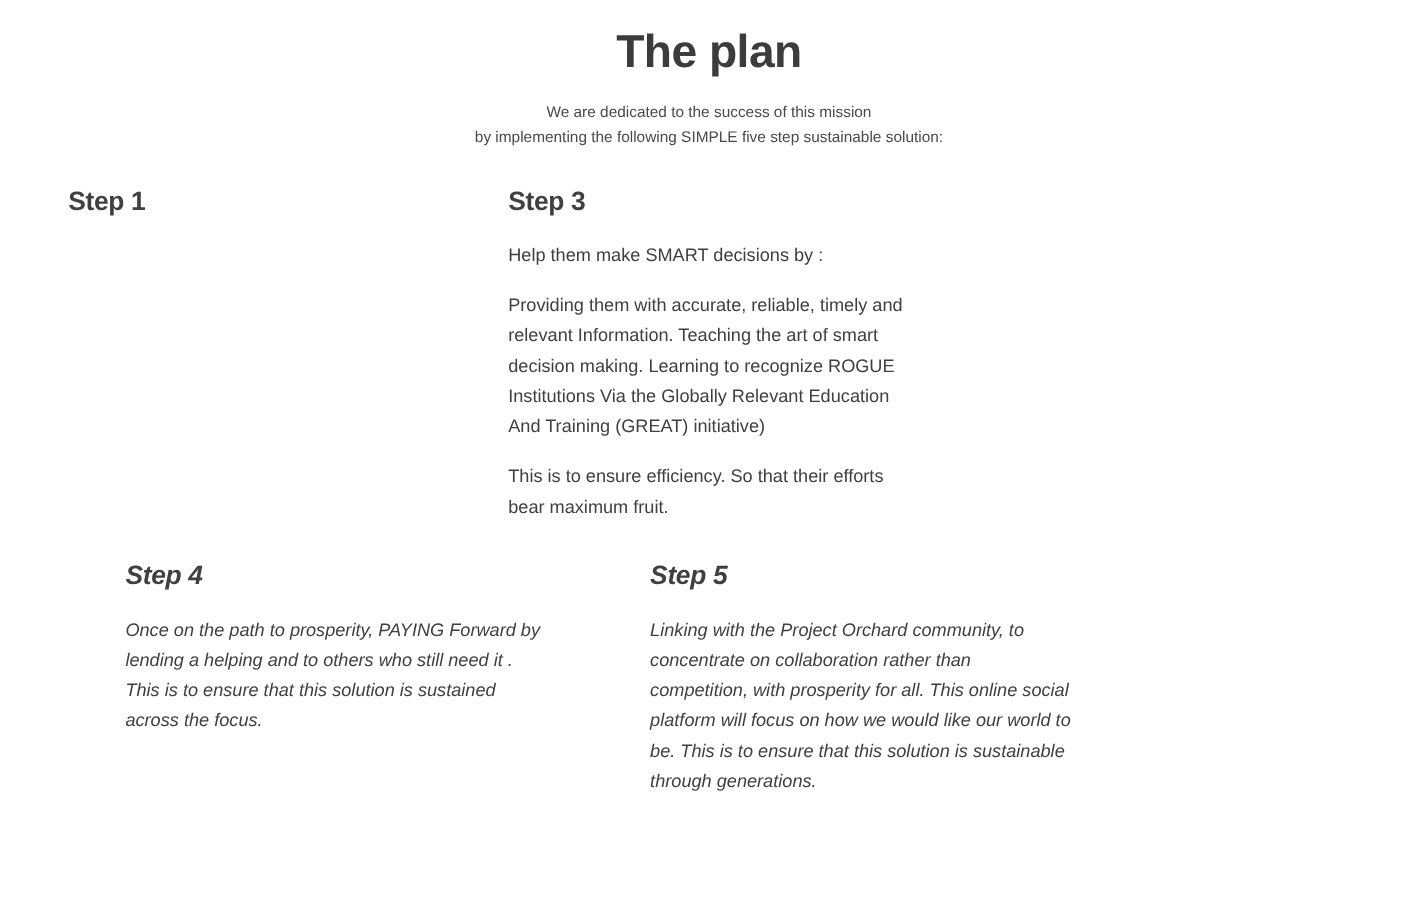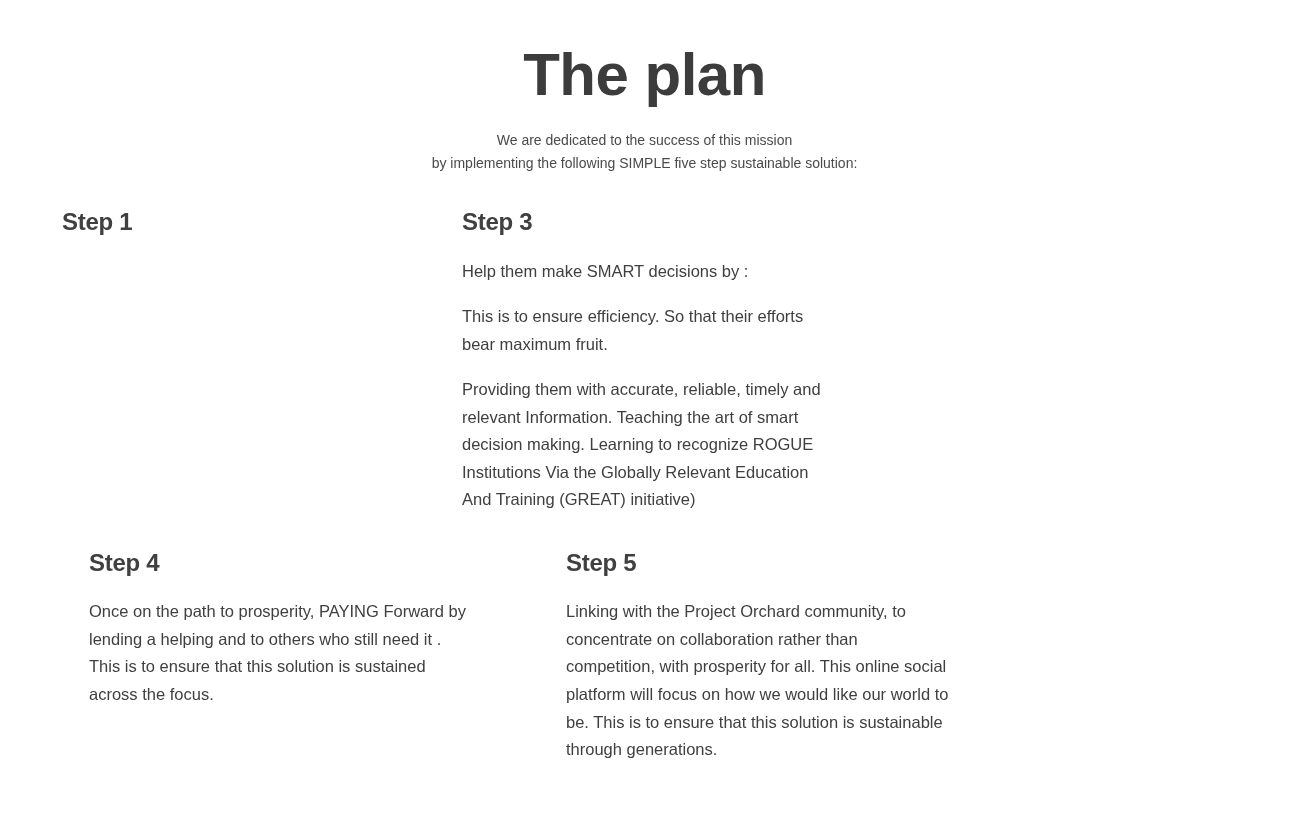--- a/index.html
+++ b/index.html
@@ -15,25 +15,25 @@
     overflow: hidden;
     position: relative;
   }
   .page {
     position: relative;
     width: 1289px;
     height: 834px;
   }
   .title {
     text-align: center;
-    font-size: 60px;
+    font-size: 42px;
     font-weight: bold;
     color: #3c3c3c;
     letter-spacing: -0.5px;
-    margin: 17px;
+    margin: 0;
     padding-top: 22px;
     line-height: 1.2;
   }
   .subtitle {
     text-align: center;
     font-size: 14px;
     color: #4a4a4a;
     line-height: 1.65;
     margin: 18px 0 0 0;
   }
@@ -64,22 +64,23 @@
   }
   .step-body {
     font-size: 16.5px;
     line-height: 1.67;
     color: #3f3f3f;
     margin: 0 0 18px 0;
   }
   .row2 {
     display: flex;
     margin-top: 18px;
-    padding-left: 89px;
+    padding-left: 114px;
     box-sizing: border-box;
+    font-style: italic;
   }
   .row2 .col {
     width: 420px;
   }
   .row2 .col-5 {
     padding-left: 57px;
     width: 480px;
   }
   .watermark {
     position: absolute;
@@ -114,22 +115,22 @@
   <div class="columns">
 
     <div class="col col-1">
       <h2 class="step-head">Step 1</h2>
     </div>
 
 
     <div class="col col-3">
       <h2 class="step-head">Step 3</h2>
       <p class="step-body">Help them make SMART decisions by :</p>
+      <p class="step-body">Providing them with accurate, reliable, timely and relevant Information. Teaching the art of smart decision making. Learning to recognize ROGUE Institutions Via the Globally Relevant Education And Training (GREAT) initiative)</p>
       <p class="step-body">This is to ensure efficiency. So that their efforts bear maximum fruit.</p>
-      <p class="step-body">Providing them with accurate, reliable, timely and relevant Information. Teaching the art of smart decision making. Learning to recognize ROGUE Institutions Via the Globally Relevant Education And Training (GREAT) initiative)</p>
     </div>
 
   </div>
 
   <div class="row2">
 
     <div class="col col-4">
       <h2 class="step-head">Step 4</h2>
       <p class="step-body">Once on the path to prosperity, PAYING Forward by lending a helping and to others who still need it . This is to ensure that this solution is sustained across the focus.</p>
     </div>

